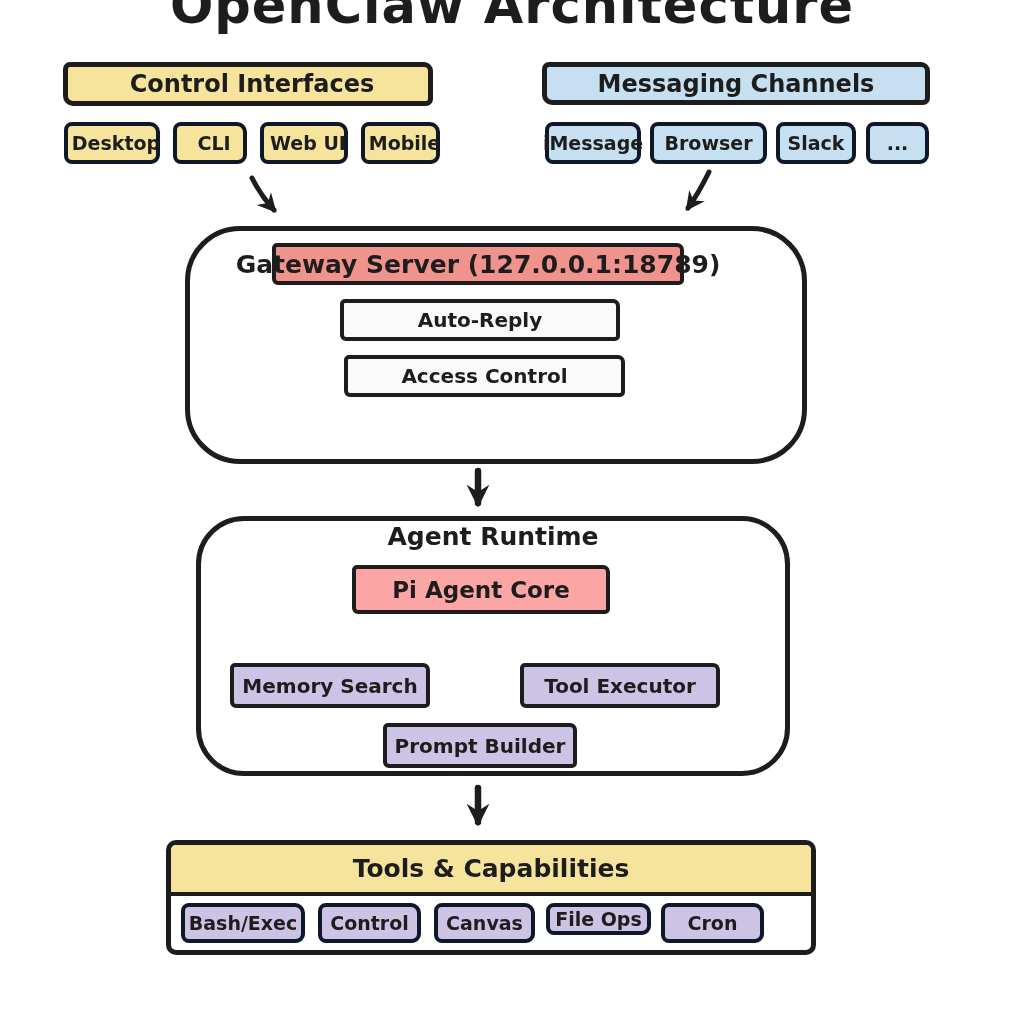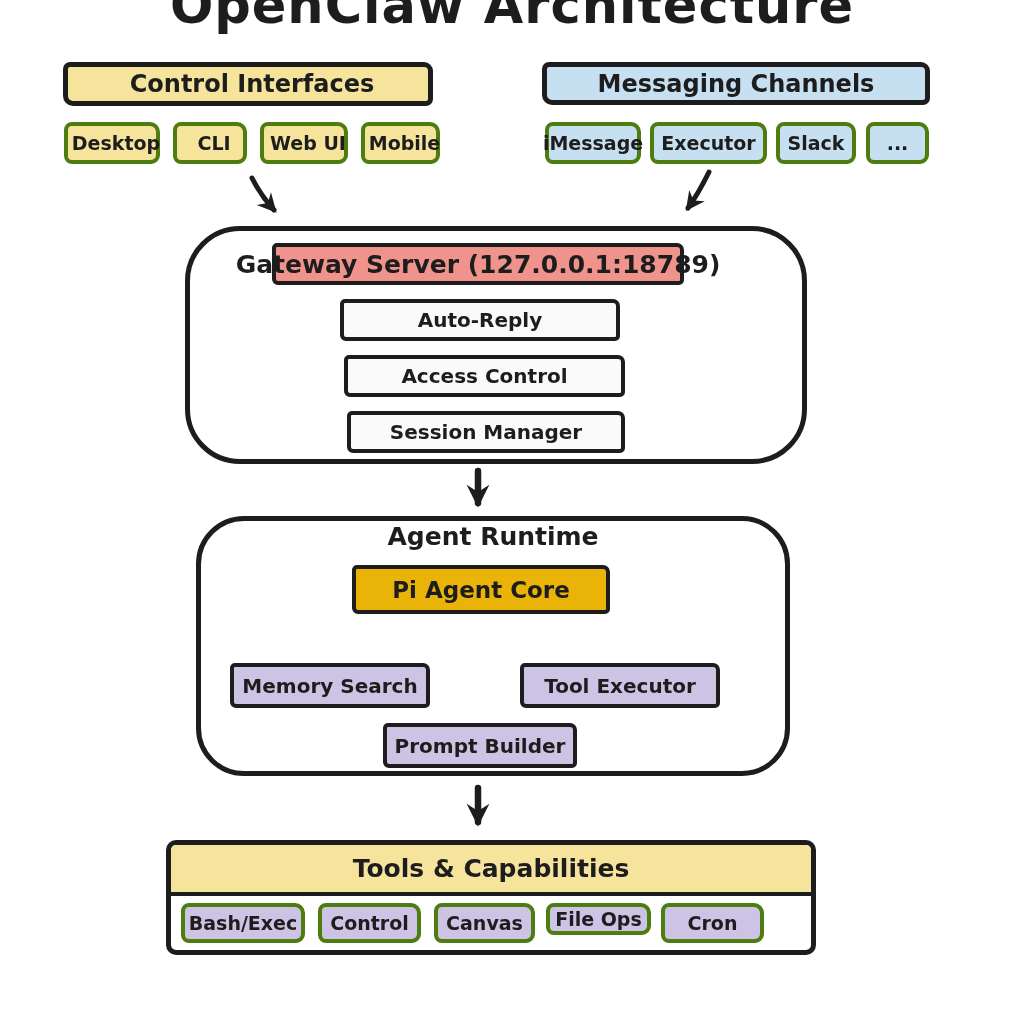--- a/index.html
+++ b/index.html
@@ -12,27 +12,27 @@
     font-size:51px;font-weight:bold;letter-spacing:1px;line-height:1.1;color:#1d1d1d;
   }
   .abs{position:absolute;box-sizing:border-box;}
   .hdr{
     display:flex;align-items:center;justify-content:center;
     border:5px solid #1d1d1d;border-radius:7px 9px 7px 10px;
     font-size:24px;font-weight:bold;
   }
   .chip{
     display:flex;align-items:center;justify-content:center;
-    border:4px solid #4d7c0f;border-radius:8px 10px 9px 8px;
+    border:4px solid #0f172a;border-radius:8px 10px 9px 8px;
     font-size:19px;font-weight:bold;white-space:nowrap;
   }
   .yellow{background:#F6E49D;padding-left:8px;}
   .blue{background:#C6DFF1;}
   .red{background:#F0938C;}
-  .green{background:#eab308;text-align:right;}
+  .green{background:#fca5a5;text-align:right;}
   .purple{background:#CCC3E5;}
   .plain{background:#FAFAFA;}
   .container{
     border:5px solid #1d1d1d;background:#ffffff;
   }
   .gateway{border-radius:55px;}
   .runtime{border-radius:48px;}
   .toolsbox{border-radius:10px;overflow:hidden;}
   .tools-header{
     position:absolute;left:0;top:0;right:0;height:47px;background:#F6E49D;
@@ -97,41 +97,38 @@
     <span>Mobile</span>
   </div>
 
   <div class="abs hdr blue" style="left:542px;top:62px;width:388px;height:43px;">
     <span>Messaging Channels</span>
   </div>
   <div class="abs chip blue" style="left:545px;top:122px;width:96px;height:42px;">
     <span>iMessage</span>
   </div>
   <div class="abs chip blue" style="left:650px;top:122px;width:117px;height:42px;">
-    <span>Executor</span>
+    <span>Browser</span>
   </div>
   <div class="abs chip blue" style="left:776px;top:122px;width:80px;height:42px;">
     <span>Slack</span>
   </div>
   <div class="abs chip blue" style="left:866px;top:122px;width:63px;height:42px;">
     <span>...</span>
   </div>
 
   <div class="abs container gateway" style="left:185px;top:226px;width:622px;height:238px;"></div>
   <div class="abs box red gw-label" style="left:272px;top:243px;width:412px;height:42px;">
     <span>Gateway Server (127.0.0.1:18789)</span>
   </div>
   <div class="abs box plain" style="left:340px;top:299px;width:280px;height:42px;">
     <span>Auto-Reply</span>
   </div>
   <div class="abs box plain" style="left:344px;top:355px;width:281px;height:42px;">
     <span>Access Control</span>
-  </div>
-  <div class="abs box plain" style="left:347px;top:411px;width:278px;height:42px;">
-    <span>Session Manager</span>
   </div>
 
   <div class="abs container runtime" style="left:196px;top:516px;width:594px;height:260px;"></div>
   <div class="runtime-label">Agent Runtime</div>
   <div class="abs box green core-label" style="left:352px;top:565px;width:258px;height:49px;">
     <span>Pi Agent Core</span>
   </div>
   <div class="abs box purple" style="left:230px;top:663px;width:200px;height:45px;">
     <span>Memory Search</span>
   </div>

